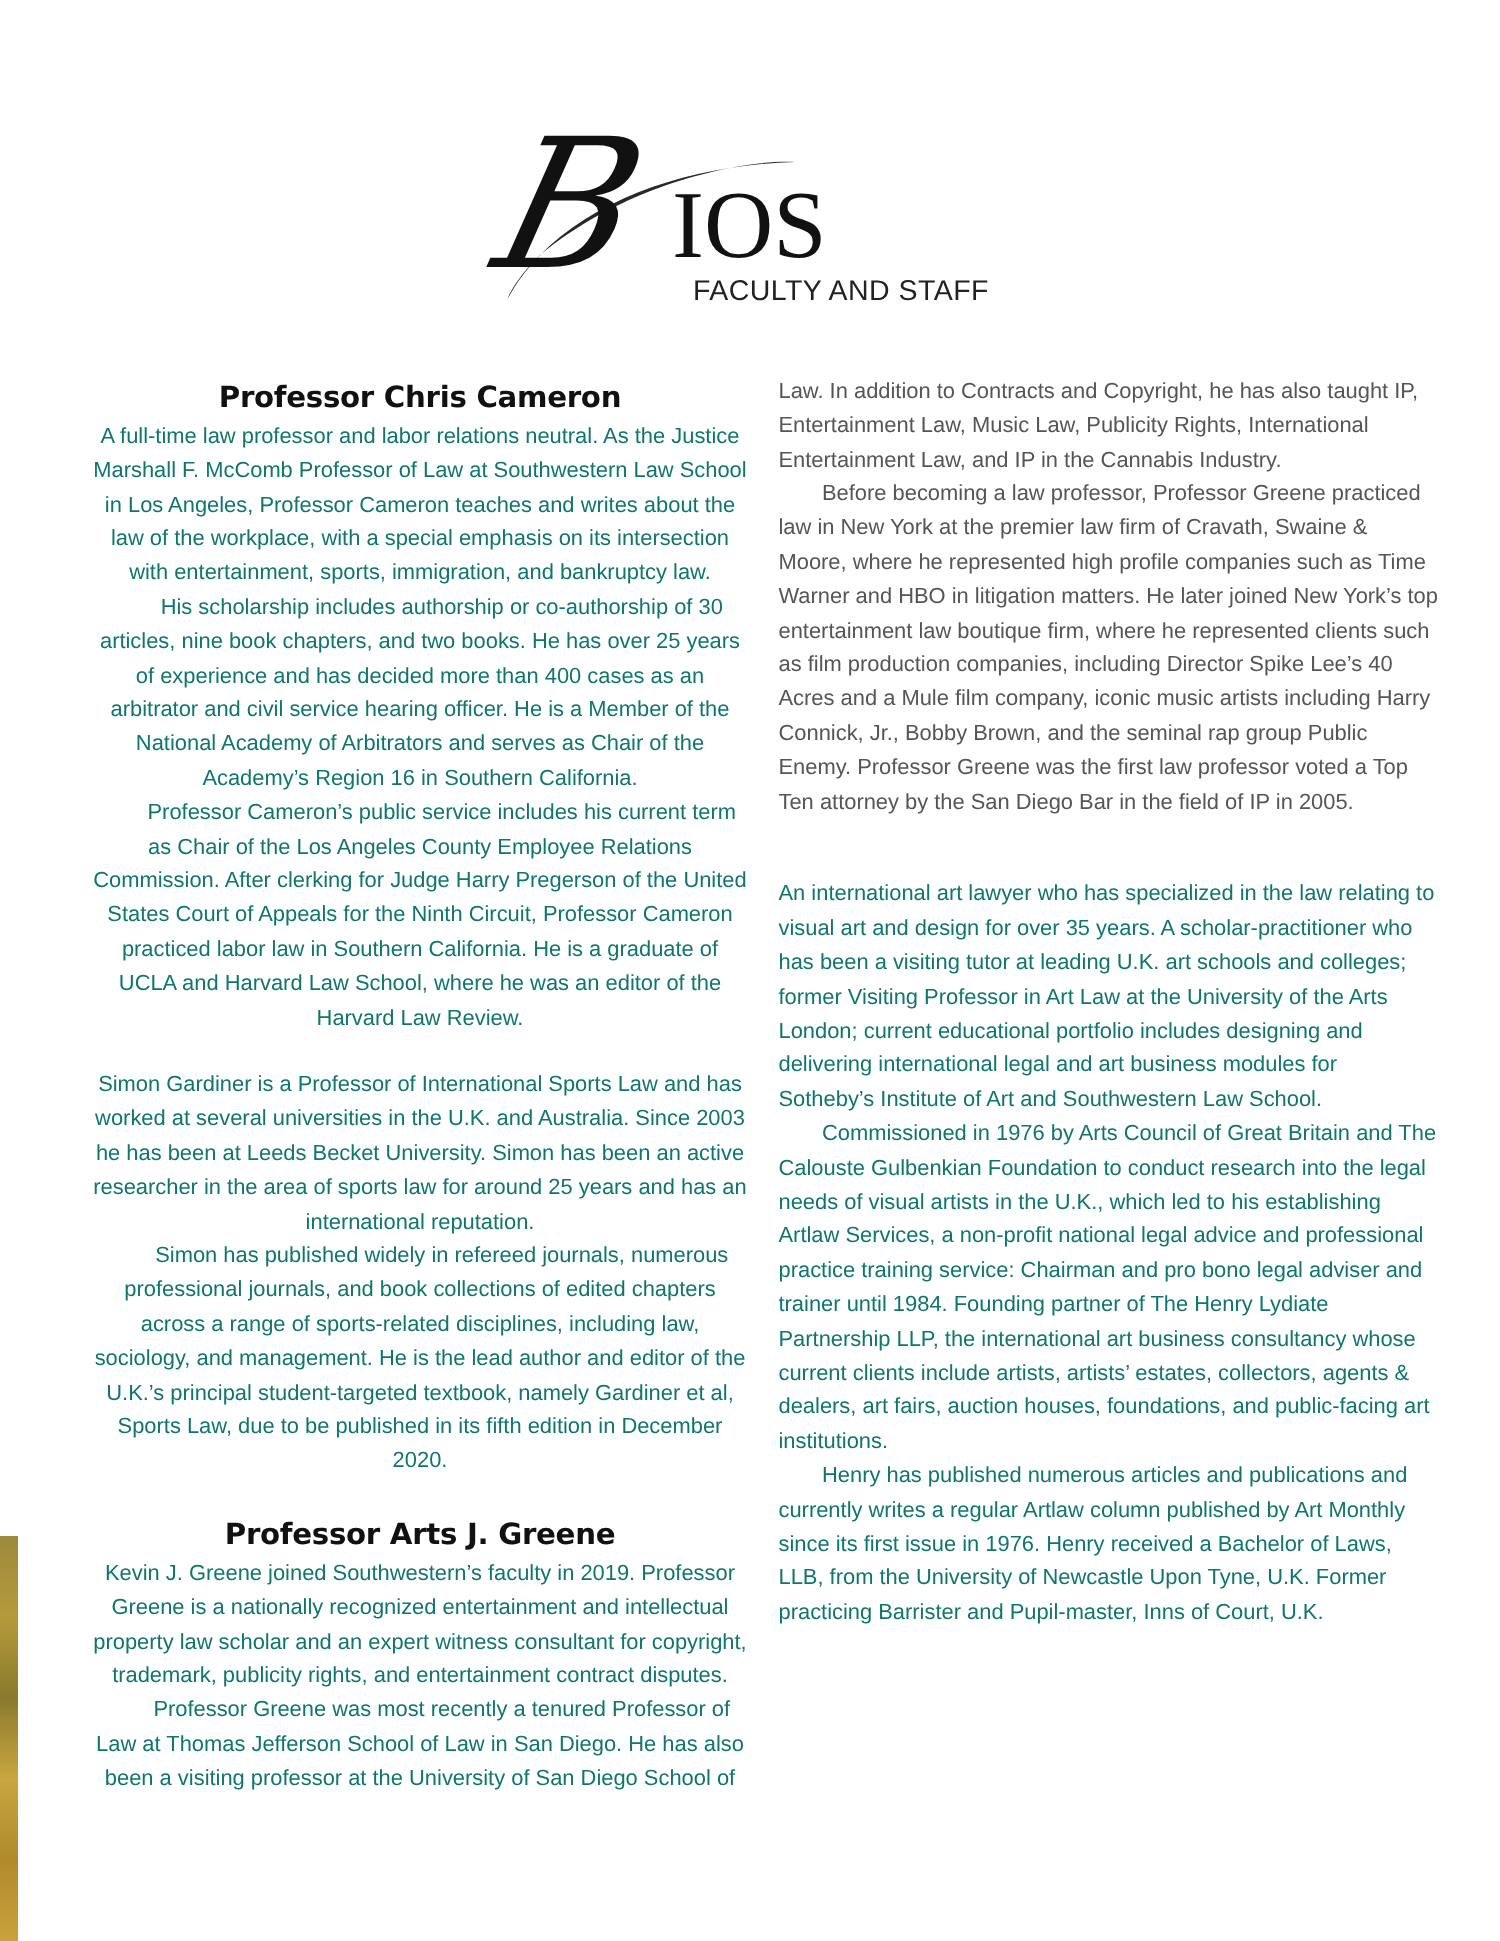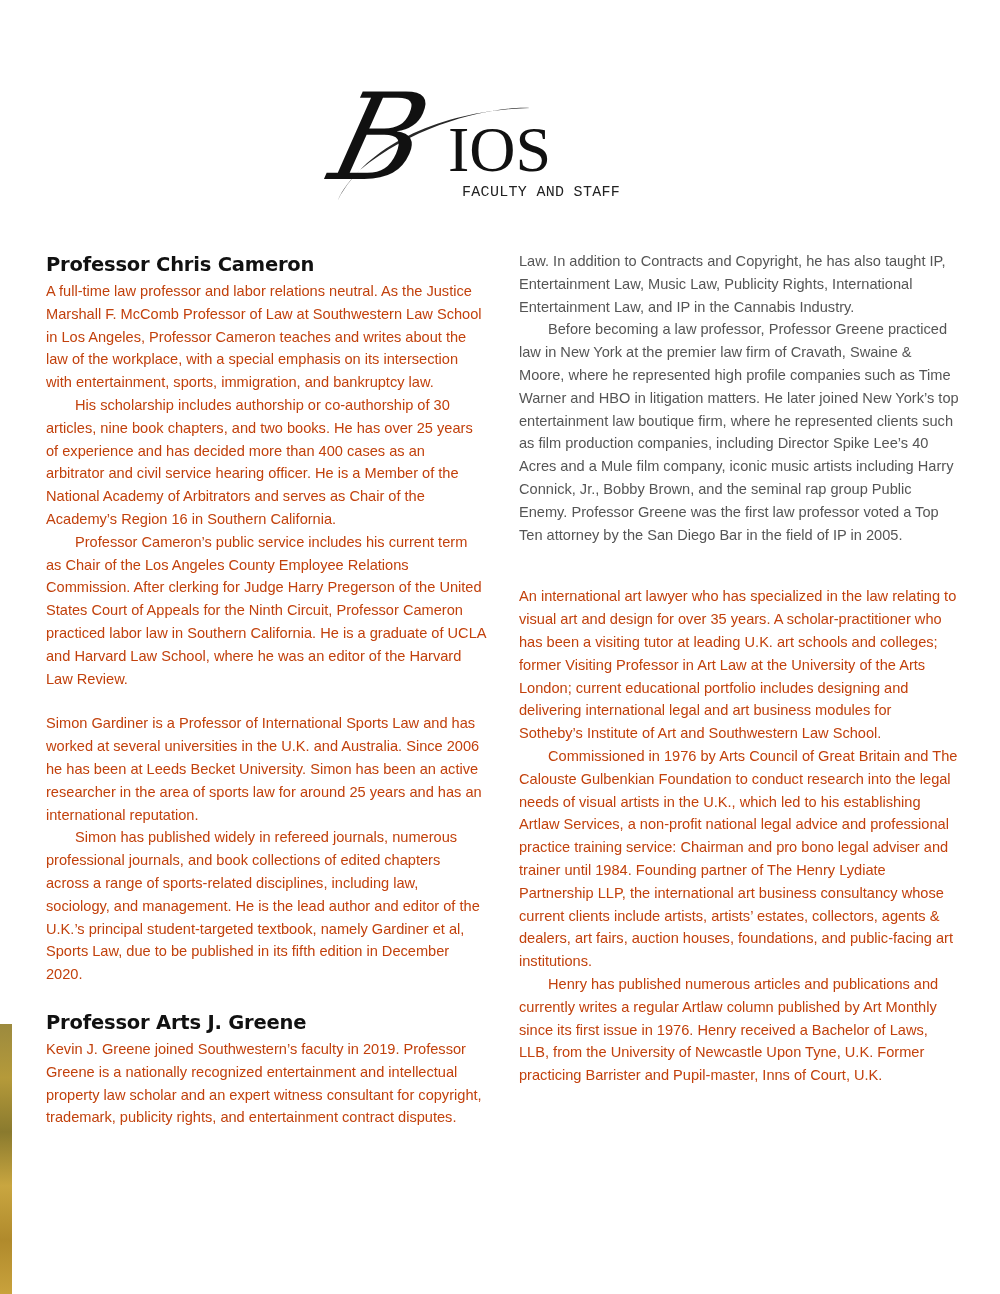--- a/index.html
+++ b/index.html
@@ -21,33 +21,33 @@
       position: absolute; left: 118px; top: 18px;
       font-family: "Liberation Serif", serif; font-size: 64px; line-height: 1; color: #111;
       letter-spacing: 0px;
       text-align: center;
     }
     .masthead .swash {
       position: absolute; left: 0; top: 0; width: 240px; height: 110px;
     }
     .masthead .sub {
       position: absolute; left: 132px; top: 84px;
-      font-family: Liberation Mono, monospace; font-size: 15px; color: #222; letter-spacing: 0.3px;
+      font-family: Liberation Sans, sans-serif; font-size: 19px; color: #222; letter-spacing: 0.3px;
     }
 
     .col { position: absolute; top: 250px; width: 440px; font-family: "Liberation Sans", sans-serif; }
-    .col-left { left: 46px; }
+    .col-left { left: 60px; text-align: center; }
     .col-right { left: 519px; top: 250px; }
 
     .bio h2 {
       margin: 0; font-family: "DejaVu Sans", sans-serif; font-weight: bold;
       font-size: 19.5px; line-height: 30px; color: #111; letter-spacing: -0.2px;
     }
     .bio p {
-      margin: 0; font-size: 14.6px; line-height: 22.8px; color: #c2410c;
+      margin: 0; font-size: 14.6px; line-height: 22.8px; color: #0f766e;
     }
     .bio p.indent { text-indent: 29px; }
     .bio { margin-bottom: 22px; }
     .continuation p { margin: 0; font-size: 14.6px; line-height: 22.8px; color: #555; }
     .continuation { margin-bottom: 39px; }
   </style>
 </head>
 <body>
 
 <div class="page">
@@ -65,27 +65,28 @@
 
   <div class="col col-left">
     <div class="bio">
       <h2>Professor Chris Cameron</h2>
       <p>A full-time law professor and labor relations neutral. As the Justice Marshall F. McComb Professor of Law at Southwestern Law School in Los Angeles, Professor Cameron teaches and writes about the law of the workplace, with a special emphasis on its intersection with entertainment, sports, immigration, and bankruptcy law.</p>
       <p class="indent">His scholarship includes authorship or co-authorship of 30 articles, nine book chapters, and two books. He has over 25 years of experience and has decided more than 400 cases as an arbitrator and civil service hearing officer. He is a Member of the National Academy of Arbitrators and serves as Chair of the Academy’s Region 16 in Southern California.</p>
       <p class="indent">Professor Cameron’s public service includes his current term as Chair of the Los Angeles County Employee Relations Commission. After clerking for Judge Harry Pregerson of the United States Court of Appeals for the Ninth Circuit, Professor Cameron practiced labor law in Southern California. He is a graduate of UCLA and Harvard Law School, where he was an editor of the Harvard Law Review.</p>
     </div>
 
     <div class="bio">
-      <p>Simon Gardiner is a Professor of International Sports Law and has worked at several universities in the U.K. and Australia. Since 2006 he has been at Leeds Becket University. Simon has been an active researcher in the area of sports law for around 25 years and has an international reputation.</p>
+      <p>Simon Gardiner is a Professor of International Sports Law and has worked at several universities in the U.K. and Australia. Since 2003 he has been at Leeds Becket University. Simon has been an active researcher in the area of sports law for around 25 years and has an international reputation.</p>
       <p class="indent">Simon has published widely in refereed journals, numerous professional journals, and book collections of edited chapters across a range of sports-related disciplines, including law, sociology, and management. He is the lead author and editor of the U.K.’s principal student-targeted textbook, namely Gardiner et al, Sports Law, due to be published in its fifth edition in December 2020.</p>
     </div>
 
     <div class="bio">
       <h2>Professor Arts J. Greene</h2>
       <p>Kevin J. Greene joined Southwestern’s faculty in 2019. Professor Greene is a nationally recognized entertainment and intellectual property law scholar and an expert witness consultant for copyright, trademark, publicity rights, and entertainment contract disputes.</p>
+      <p class="indent">Professor Greene was most recently a tenured Professor of Law at Thomas Jefferson School of Law in San Diego. He has also been a visiting professor at the University of San Diego School of</p>
     </div>
   </div>
 
   <div class="col col-right">
     <div class="continuation">
       <p>Law. In addition to Contracts and Copyright, he has also taught IP, Entertainment Law, Music Law, Publicity Rights, International Entertainment Law, and IP in the Cannabis Industry.</p>
       <p class="indent" style="text-indent:29px">Before becoming a law professor, Professor Greene practiced law in New York at the premier law firm of Cravath, Swaine &amp; Moore, where he represented high profile companies such as Time Warner and HBO in litigation matters. He later joined New York’s top entertainment law boutique firm, where he represented clients such as film production companies, including Director Spike Lee’s 40 Acres and a Mule film company, iconic music artists including Harry Connick, Jr., Bobby Brown, and the seminal rap group Public Enemy. Professor Greene was the first law professor voted a Top Ten attorney by the San Diego Bar in the field of IP in 2005.</p>
     </div>
 
     <div class="bio">

